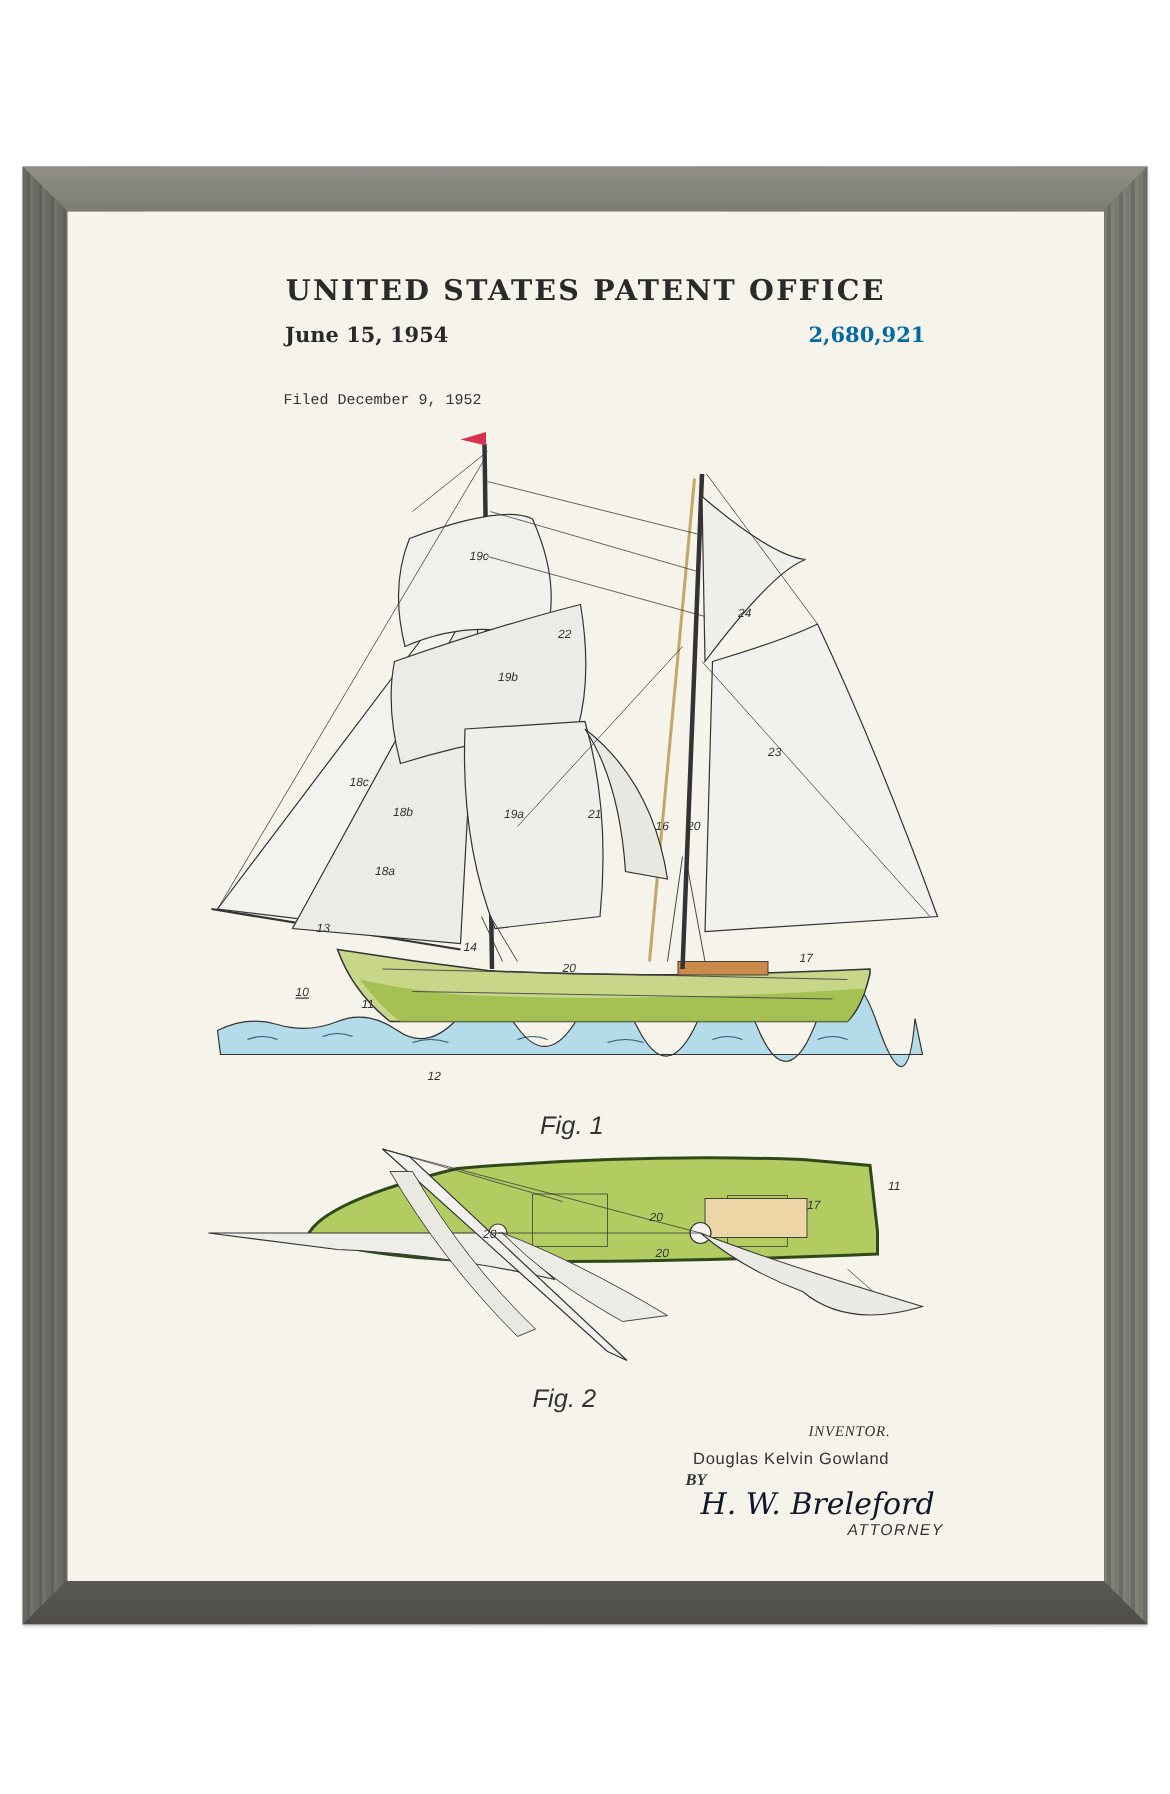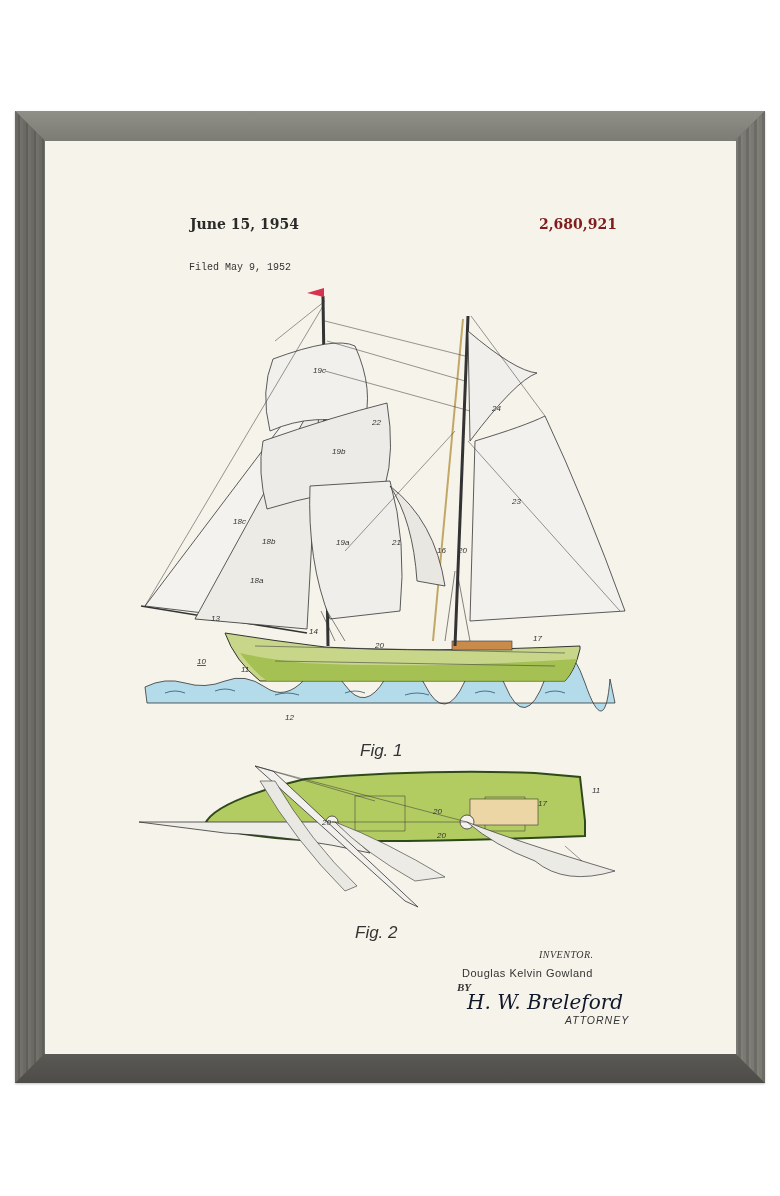--- a/index.html
+++ b/index.html
@@ -11,21 +11,21 @@
     background:linear-gradient(180deg,#8f8e87,#7c7b74); clip-path:polygon(0 0,100% 0,calc(100% - 30px) 100%,30px 100%); }
   .frame-bottom { position:absolute; left:0; bottom:0; width:750px; height:30px;
     background:linear-gradient(180deg,#5a5954,#4d4c48); clip-path:polygon(30px 0,calc(100% - 30px) 0,100% 100%,0 100%); }
   .frame-left { position:absolute; left:0; top:0; width:30px; height:972px;
     background:repeating-linear-gradient(90deg,#6a6963 0 3px,#5f5e59 3px 5px,#727169 5px 8px); clip-path:polygon(0 0,100% 30px,100% calc(100% - 30px),0 100%); }
   .frame-right { position:absolute; right:0; top:0; width:30px; height:972px;
     background:repeating-linear-gradient(90deg,#7a7972 0 3px,#6c6b65 3px 6px,#807f78 6px 8px); clip-path:polygon(0 30px,100% 0,100% 100%,0 calc(100% - 30px)); }
   .paper { position:absolute; left:30px; top:30px; width:691px; height:913px; background:#f6f3ea; }
   .title { position:absolute; left:0; width:691px; top:42px; text-align:center; font-family:"DejaVu Serif", serif; font-weight:bold; font-size:19px; letter-spacing:1.5px; color:#2a2a28; }
   .date { position:absolute; left:145px; top:75px; font-family:"DejaVu Serif",serif; font-weight:bold; font-size:14px; color:#2a2a28; }
-  .number { position:absolute; left:494px; top:75px; font-family:"DejaVu Serif",serif; font-weight:bold; font-size:14px; color:#7f1d1d; }
+  .number { position:absolute; left:494px; top:75px; font-family:"DejaVu Serif",serif; font-weight:bold; font-size:14px; color:#0369a1; }
   .inventor { position:absolute; left:0; width:691px; top:79px; text-align:center; font-family:"Liberation Sans",sans-serif; font-size:11.5px; letter-spacing:0.5px; color:#2a2a28; }
   .subtitle { position:absolute; left:0; width:691px; top:101px; text-align:center; font-family:"Liberation Mono",monospace; font-size:9.5px; color:#333; }
   .filed { position:absolute; left:144px; top:121px; font-family:"Liberation Mono",monospace; font-size:10px; color:#333; }
   .fig { position:absolute; font-family:"Liberation Sans",sans-serif; font-style:italic; font-size:17px; color:#333; }
   .fig1 { left:315px; top:576px;margin-top:24px; }
   .fig2 { left:310px; top:782px; }
   .sig { position:absolute; font-family:"Liberation Sans",sans-serif; color:#333; }
   .inv-label { left:494px; top:808px; font-family:"Liberation Serif",serif; font-style:italic; font-size:10px; letter-spacing:0.5px; }
   .inv-name { left:417px; top:826px; font-size:11px; letter-spacing:0.5px; }
   .by { left:412px; top:840px; font-family:"Liberation Serif",serif; font-weight:bold; font-style:italic; font-size:11px; }
@@ -37,23 +37,24 @@
 </head>
 <body>
 
 <div class="frame">
   <div class="frame-top"></div>
   <div class="frame-bottom"></div>
   <div class="frame-left"></div>
   <div class="frame-right"></div>
 
   <div class="paper">
+    <div class="title">UNITED STATES PATENT OFFICE</div>
     <div class="date">June 15, 1954</div>
     <div class="number">2,680,921</div>
-    <div class="filed">Filed May 9, 1952</div>
+    <div class="filed">Filed December 9, 1952</div>
 
     <svg class="ship" width="691" height="913" viewBox="0 0 691 913">
 
       <g>
 
         <path d="M100 546 Q120 536 140 542 T180 540 T220 546 T260 538 T300 544 T340 538 T380 544 T420 540 T460 544 T500 538 T540 542 T565 538 L570 562 L102 562 Z" fill="#b3dbe9" stroke="#333" stroke-width="0.8"></path>
         <path d="M120 552 q10 -4 20 0 M170 550 q10 -4 20 0 M230 554 q12 -4 24 0 M300 552 q10 -4 20 0 M360 554 q12 -4 24 0 M430 552 q10 -4 20 0 M500 552 q10 -4 20 0" stroke="#2a5a70" stroke-width="0.8" fill="none"></path>
 
         <path d="M180 492 Q190 520 215 540 L520 540 Q530 530 535 508 L535 505 Q380 512 280 506 Q230 500 180 492 Z" fill="#c8d68a" stroke="#333" stroke-width="1"></path>
         <path d="M195 512 Q210 532 222 540 L520 540 Q528 530 532 518 Q380 528 260 522 Q220 518 195 512 Z" fill="#9fbd4a" opacity="0.85"></path>

